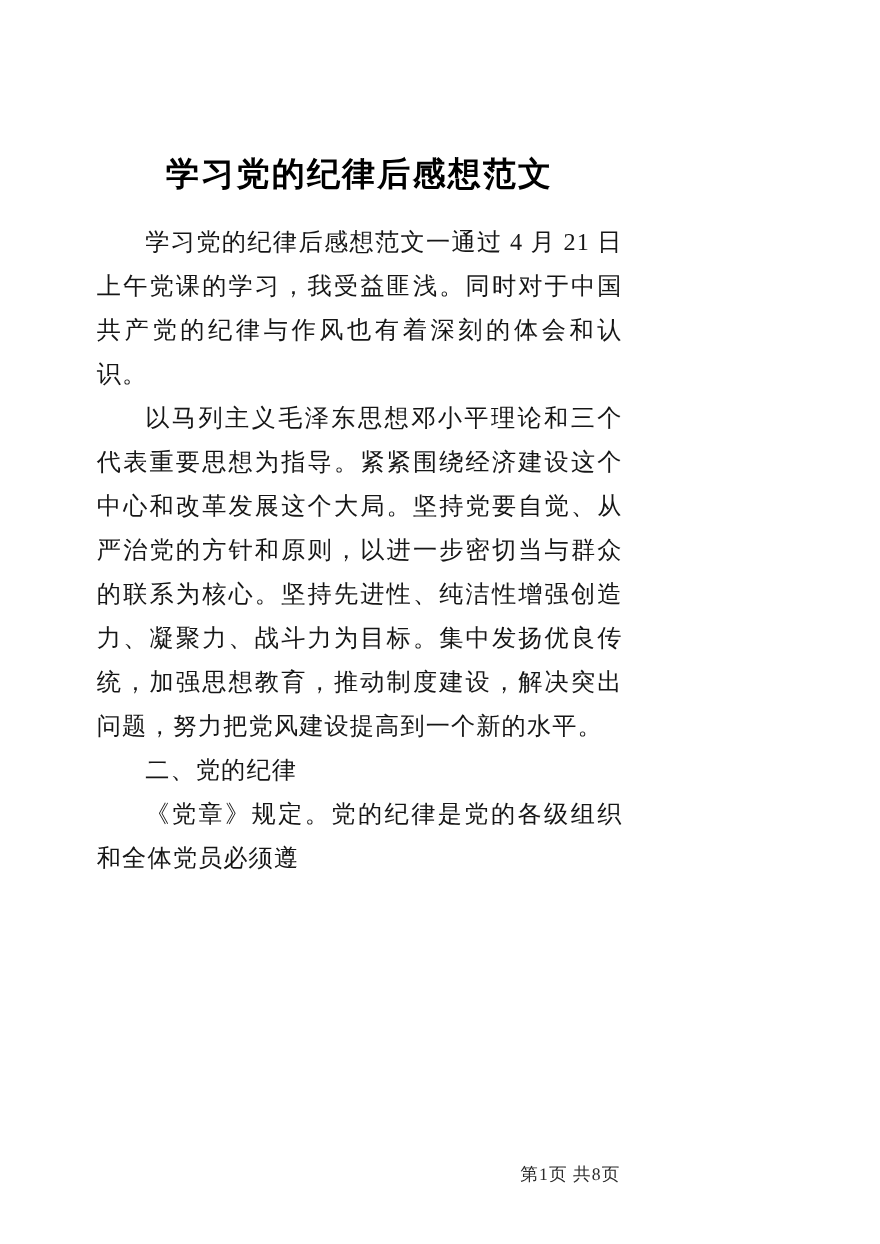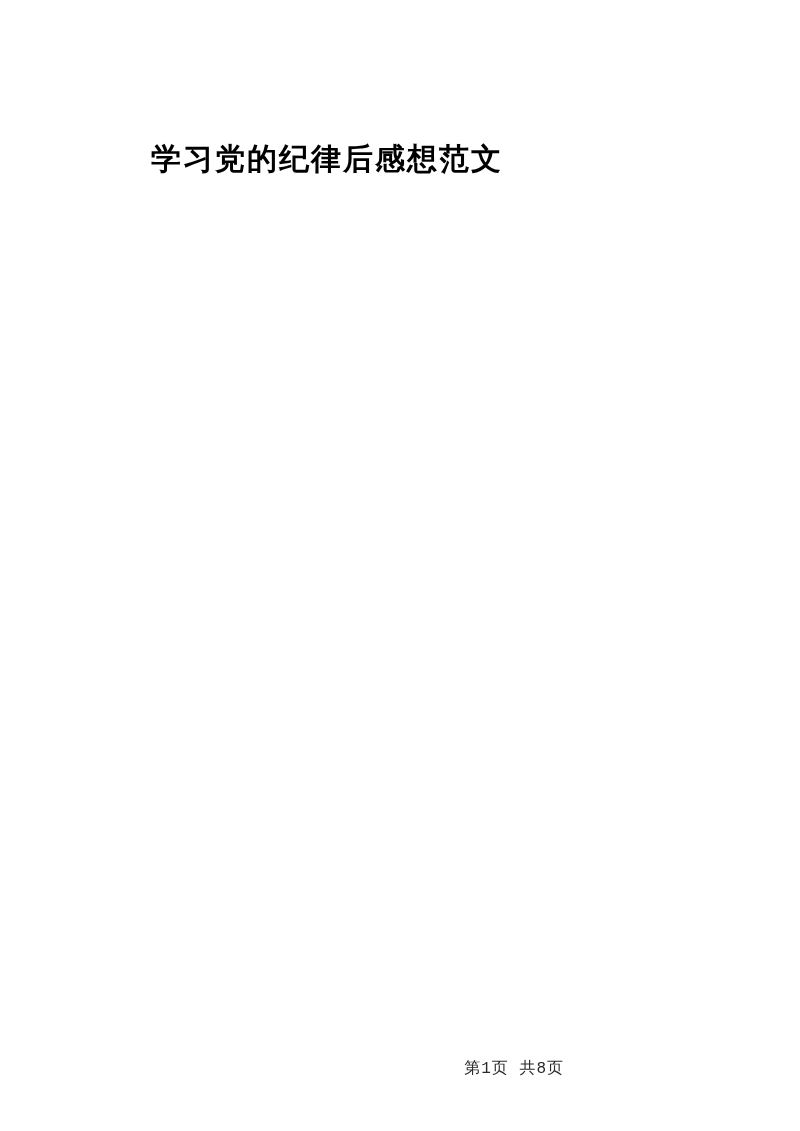--- a/index.html
+++ b/index.html
@@ -38,33 +38,37 @@
     color: #161616;
     word-break: break-all;
   }
   .footer {
     position: absolute;
     right: 92px;
     bottom: 52px;
     font-size: 16px;
     letter-spacing: 1px;
     color: #2a2a2a;
-    font-family: Liberation Mono, monospace;
+    font-family: Liberation Serif, serif;
   }
 </style>
 </head>
 <body>
 
 <div class="page">
   <div class="content">
     <h1 class="doc-title">学习党的纪律后感想范文</h1>
 
+    <p class="para">学习党的纪律后感想范文一通过 4 月 21 日上午党课的学习，我受益匪浅。同时对于中国共产党的纪律与作风也有着深刻的体会和认识。</p>
 
 
+    <p class="para">以马列主义毛泽东思想邓小平理论和三个代表重要思想为指导。紧紧围绕经济建设这个中心和改革发展这个大局。坚持党要自觉、从严治党的方针和原则，以进一步密切当与群众的联系为核心。坚持先进性、纯洁性增强创造力、凝聚力、战斗力为目标。集中发扬优良传统，加强思想教育，推动制度建设，解决突出问题，努力把党风建设提高到一个新的水平。</p>
 
 
+    <p class="para">二、党的纪律</p>
 
+    <p class="para">《党章》规定。党的纪律是党的各级组织和全体党员必须遵</p>
   </div>
 
   <div class="footer">
     <span>第1页 共8页</span>
   </div>
 </div>
 
 </body></html>

